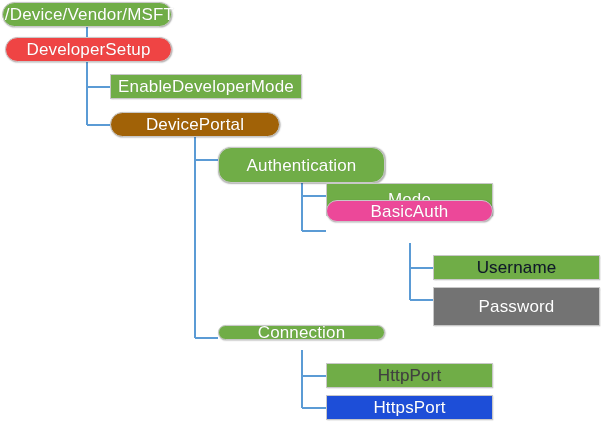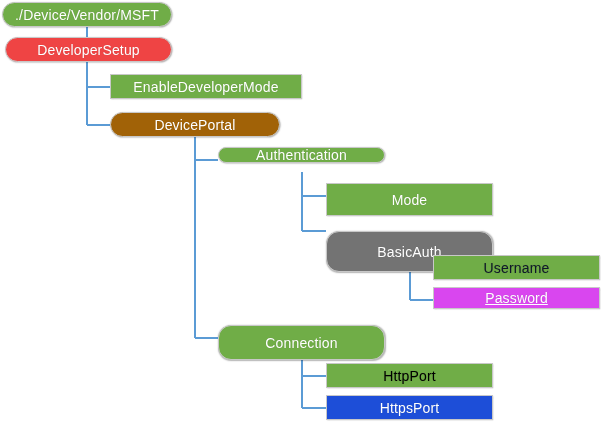--- a/index.html
+++ b/index.html
@@ -26,21 +26,21 @@
     height: 428px;
     pointer-events: none;
   }
   .node {
     position: absolute;
     box-sizing: border-box;
     display: flex;
     align-items: center;
     justify-content: center;
     color: #ffffff;
-    font-size: 14px;
+    font-size: 17px;
     letter-spacing: 0.15px;
     line-height: 1;
     white-space: nowrap;
     border: 1px solid #c8c8c8;
     box-shadow: 0.6px 0.6px 1.4px rgba(0,0,0,0.30);
     user-select: none;
   }
   .node.rounded {
     border-radius: 13px;
   }
@@ -110,39 +110,39 @@
       </div>
       <div class="node rounded" style="left: 5px; top: 37px; width: 167px; height: 25px; background: #ef4444; color: rgb(255, 255, 255); border-color: rgb(200, 200, 200);">
         <span class="node-label">DeveloperSetup</span>
       </div>
       <div class="node rect" style="left: 110px; top: 74px; width: 192px; height: 25px; background: rgb(112, 173, 71); color: rgb(255, 255, 255); border-color: rgb(200, 200, 200);">
         <span class="node-label">EnableDeveloperMode</span>
       </div>
       <div class="node rounded" style="left: 110px; top: 112px; width: 170px; height: 25px; background: #a16207; color: rgb(255, 255, 255); border-color: rgb(200, 200, 200);">
         <span class="node-label">DevicePortal</span>
       </div>
-      <div class="node rounded" style="left: 218px; top: 147px; width: 167px; height: 16px; background: rgb(112, 173, 71); color: rgb(255, 255, 255); border-color: rgb(200, 200, 200);">
+      <div class="node rounded" style="left: 218px; top: 147px; width: 167px; height: 36px; background: rgb(112, 173, 71); color: rgb(255, 255, 255); border-color: rgb(200, 200, 200);">
         <span class="node-label">Authentication</span>
       </div>
       <div class="node rect" style="left: 326px; top: 183px; width: 167px; height: 33px; background: rgb(112, 173, 71); color: rgb(255, 255, 255); border-color: rgb(200, 200, 200);">
         <span class="node-label">Mode</span>
       </div>
-      <div class="node rounded" style="left: 326px; top: 231px; width: 167px; height: 41px; background: #737373; color: rgb(255, 255, 255); border-color: rgb(200, 200, 200);">
+      <div class="node rounded" style="left: 326px; top: 200px; width: 167px; height: 22px; background: #ec4899; color: rgb(255, 255, 255); border-color: rgb(200, 200, 200);">
         <span class="node-label">BasicAuth</span>
       </div>
       <div class="node rect" style="left: 433px; top: 255px; width: 167px; height: 25px; background: rgb(112, 173, 71); color: #0f172a; border-color: rgb(200, 200, 200);">
         <span class="node-label">Username</span>
       </div>
-      <div class="node rect" style="left: 433px; top: 287px; width: 167px; height: 22px; background: #d946ef; color: rgb(255, 255, 255); border-color: rgb(200, 200, 200); text-decoration: underline;">
+      <div class="node rect" style="left: 433px; top: 287px; width: 167px; height: 39px; background: #737373; color: rgb(255, 255, 255); border-color: rgb(200, 200, 200);">
         <span class="node-label">Password</span>
       </div>
-      <div class="node rounded" style="left: 218px; top: 325px; width: 167px; height: 35px; background: rgb(112, 173, 71); color: rgb(255, 255, 255); border-color: rgb(200, 200, 200);">
+      <div class="node rounded" style="left: 218px; top: 325px; width: 167px; height: 15px; background: rgb(112, 173, 71); color: rgb(255, 255, 255); border-color: rgb(200, 200, 200);">
         <span class="node-label">Connection</span>
       </div>
-      <div class="node rect" style="left: 326px; top: 363px; width: 167px; height: 25px; background: rgb(112, 173, 71); color: #000000; border-color: rgb(200, 200, 200);">
+      <div class="node rect" style="left: 326px; top: 363px; width: 167px; height: 25px; background: rgb(112, 173, 71); color: #404040; border-color: rgb(200, 200, 200);">
         <span class="node-label">HttpPort</span>
       </div>
       <div class="node rect" style="left: 326px; top: 395px; width: 167px; height: 25px; background: #1d4ed8; color: rgb(255, 255, 255); border-color: rgb(200, 200, 200);">
         <span class="node-label">HttpsPort</span>
       </div>
     </div>
 
 </div>
 
 </body></html>

